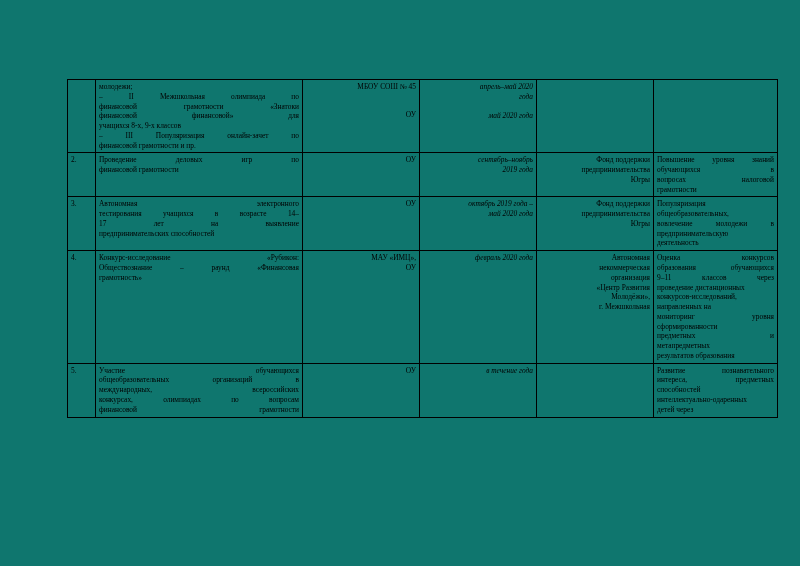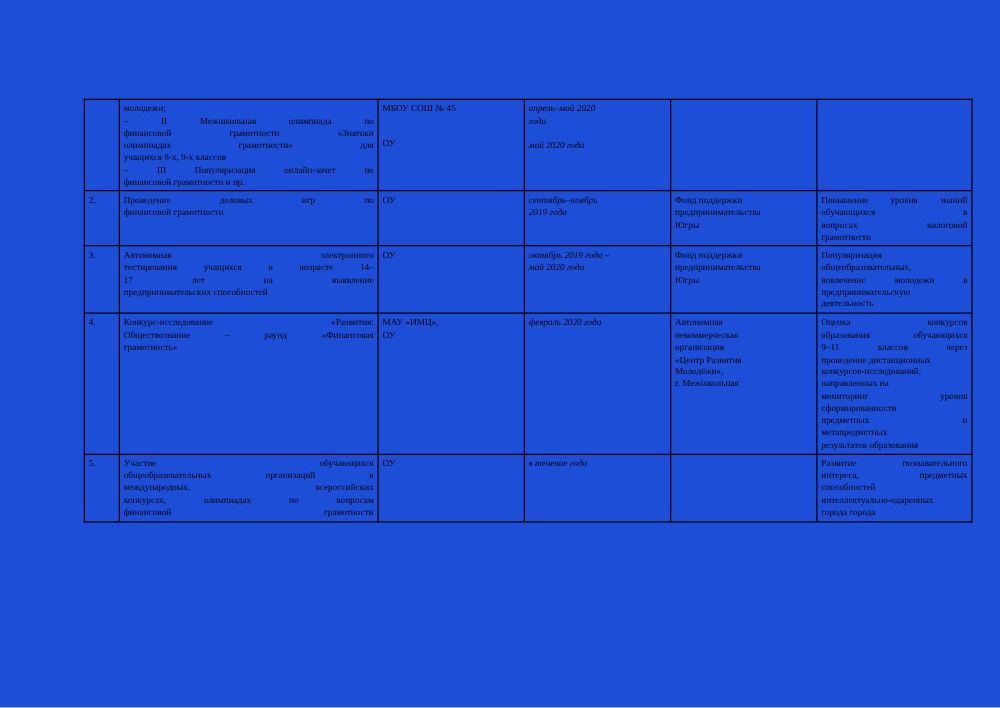--- a/index.html
+++ b/index.html
@@ -11,21 +11,21 @@
     width: 800px;
     height: 566px;
     font-family: "Liberation Serif", serif;
     color: #000000;
     overflow: hidden;
   }
   .page {
     position: relative;
     width: 800px;
     height: 566px;
-    background: #1d4ed8;
+    background: #0f766e;
   }
   .doc-table {
     position: absolute;
     left: 67px;
     top: 79px;
     width: 668px;
     border-collapse: collapse;
     table-layout: fixed;
   }
   .doc-table td {
@@ -34,21 +34,21 @@
     padding: 2px 3px 2px 3px;
     font-size: 7.4px;
     line-height: 1.32;
   }
   .c-num   { width: 21px;  text-align: left; }
   .c-event { width: 200px; text-align: justify; }
   .c-org   { width: 110px; text-align: center; }
   .c-date  { width: 110px; text-align: center; font-style: italic; }
   .c-part  { width: 110px; text-align: center; margin-top: 30px; }
   .c-res   { width: 117px; text-align: left; }
-  .center { text-align: left; }
+  .center { text-align: right; }
   .left { text-align: left; }
   .spaced-line {
     display: block;
     text-align: justify;
     text-align-last: justify;
   }
   .blank-gap { display: block; height: 9px; }
   .cell-lines > span { display: block; }
 </style>
 </head>
@@ -57,21 +57,21 @@
 <div class="page">
   <table class="doc-table">
     <tbody>
 
       <tr>
         <td class="c-num"></td>
         <td class="c-event cell-lines">
           <span class="left">молодежи;</span>
           <span class="spaced-line">– II Межшкольная олимпиада по</span>
           <span class="spaced-line">финансовой грамотности «Знатоки</span>
-          <span class="spaced-line">олимпиадах грамотности» для</span>
+          <span class="spaced-line">финансовой финансовой» для</span>
           <span class="left">учащихся 8-х, 9-х классов</span>
           <span class="spaced-line">– III Популяризация онлайн-зачет по</span>
           <span class="left">финансовой грамотности и пр.</span>
         </td>
         <td class="c-org cell-lines">
           <span class="center">МБОУ СОШ № 45</span>
           <span class="blank-gap"></span>
           <span class="blank-gap"></span>
           <span class="center">ОУ</span>
         </td>
@@ -136,21 +136,21 @@
           <span class="left">общеобразовательных,</span>
           <span class="spaced-line">вовлечение молодежи в</span>
           <span class="left">предпринимательскую</span>
           <span class="left">деятельность</span>
         </td>
       </tr>
 
       <tr>
         <td class="c-num">4.</td>
         <td class="c-event cell-lines">
-          <span class="spaced-line">Конкурс-исследование «Развития:</span>
+          <span class="spaced-line">Конкурс-исследование «Рубикон:</span>
           <span class="spaced-line">Обществознание – раунд «Финансовая</span>
           <span class="left">грамотность»</span>
         </td>
         <td class="c-org cell-lines">
           <span class="center">МАУ «ИМЦ»,</span>
           <span class="center">ОУ</span>
         </td>
         <td class="c-date cell-lines">
           <span class="center">февраль 2020 года</span>
         </td>
@@ -191,19 +191,19 @@
         </td>
         <td class="c-date cell-lines">
           <span class="center">в течение года</span>
         </td>
         <td class="c-part cell-lines"></td>
         <td class="c-res cell-lines">
           <span class="spaced-line">Развитие познавательного</span>
           <span class="spaced-line">интереса, предметных</span>
           <span class="left">способностей</span>
           <span class="left">интеллектуально-одаренных</span>
-          <span class="left">города города</span>
+          <span class="left">детей через</span>
         </td>
       </tr>
 
     </tbody>
   </table>
 </div>
 
 </body></html>

